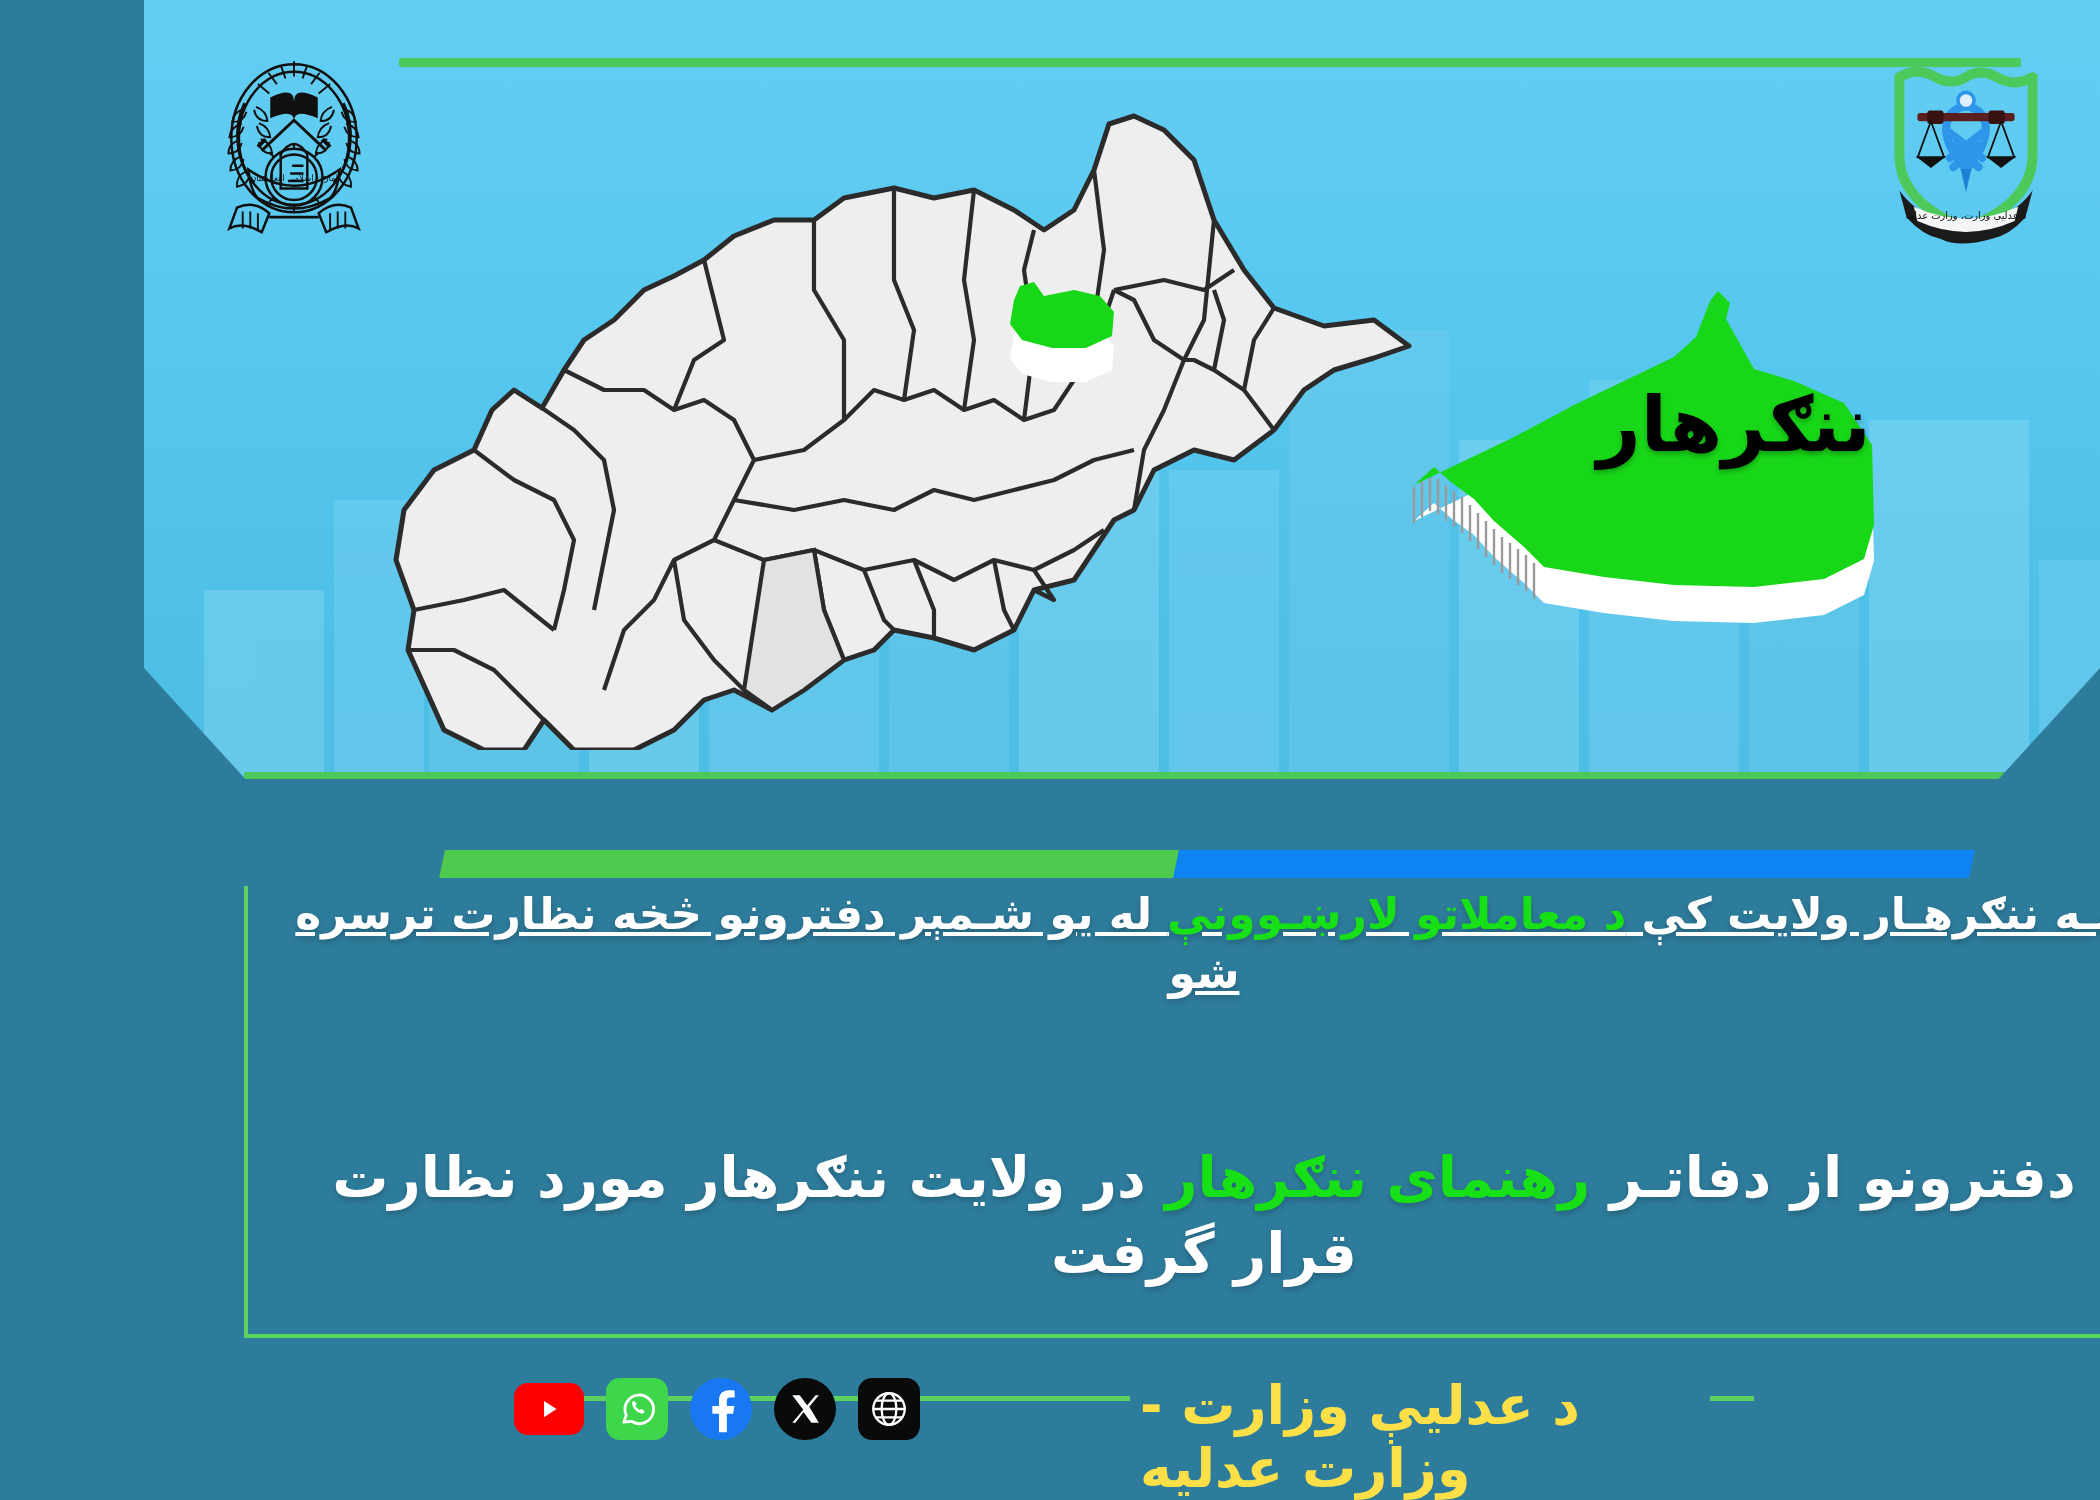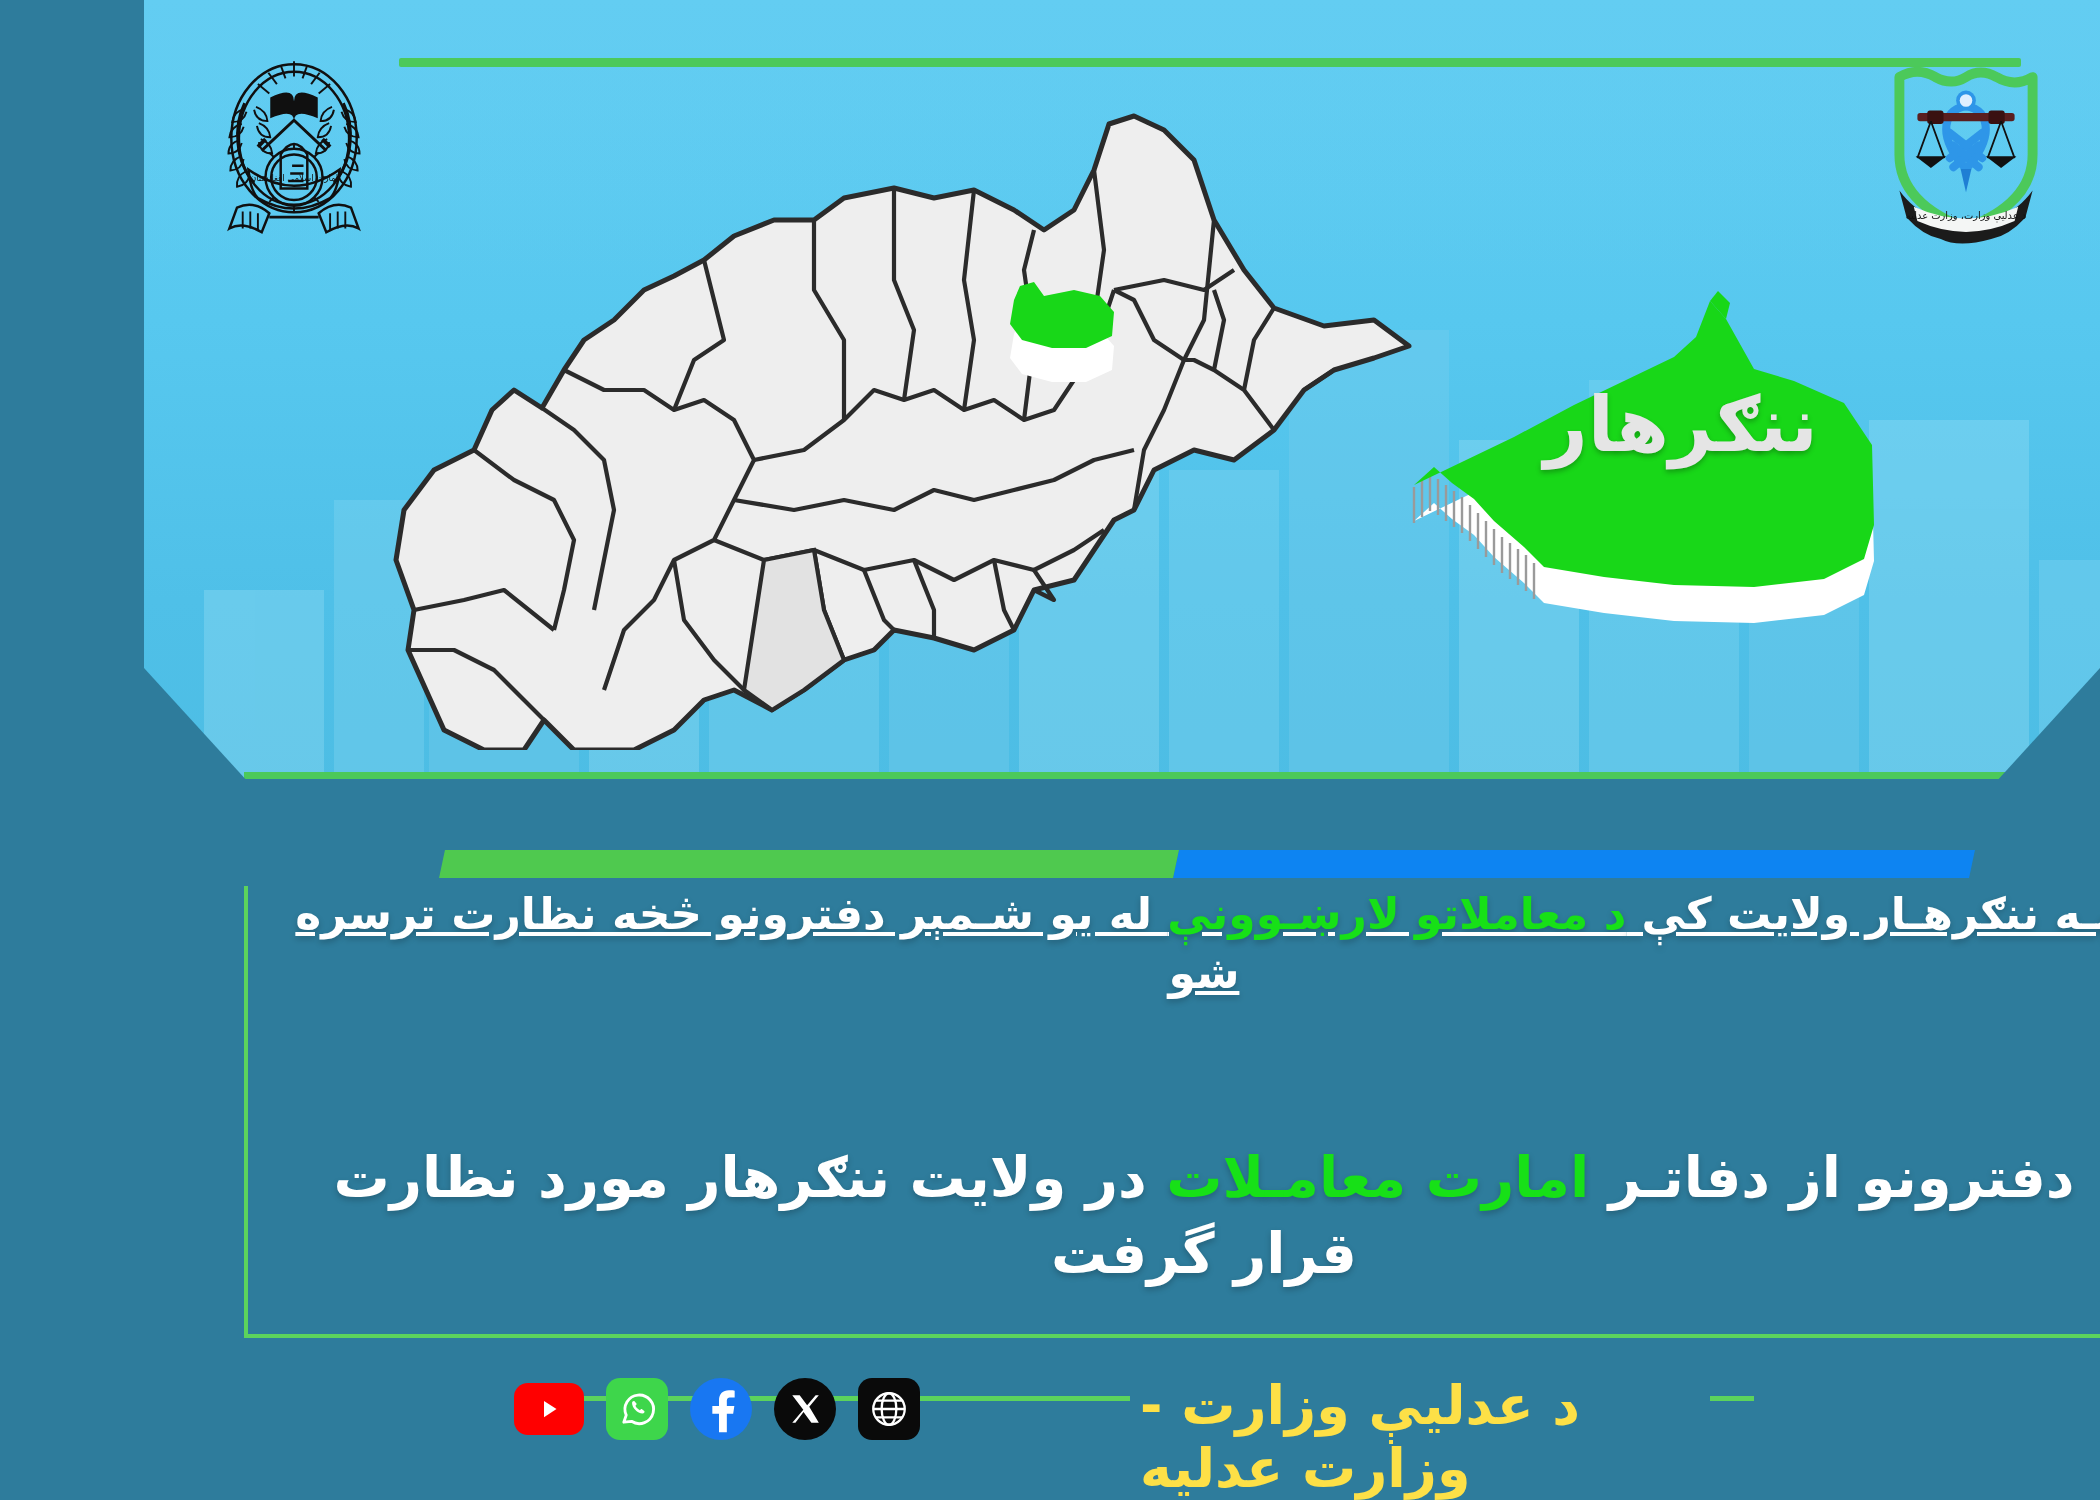--- a/index.html
+++ b/index.html
@@ -41,21 +41,21 @@
 
   
   .emblem-left{position:absolute;left:55px;top:48px;width:190px;height:190px;}
   .emblem-right{position:absolute;right:44px;top:55px;width:180px;height:190px;}
 
   
   .map-af{position:absolute;left:230px;top:90px;width:1060px;height:660px;}
   .map-ng{position:absolute;left:1230px;top:285px;width:600px;height:380px;}
   .ng-label{
     position:absolute;left:1400px;top:380px;width:380px;
-    text-align:left;color:#e5e5e5;font-size:76px;font-weight:700;
+    text-align:center;color:#000000;font-size:76px;font-weight:700;
     letter-spacing:1px;
     text-shadow:0 3px 5px rgba(0,0,0,.25);
     font-family:"DejaVu Sans","Liberation Sans",sans-serif;
   }
   
   .wedge{position:absolute;background:#2e7c9c;}
   .wedge-l{left:0;top:668px;width:105px;height:115px;
     clip-path:polygon(0 0, 105px 115px, 0 115px);}
   .wedge-r{right:0;top:668px;width:105px;height:115px;
     clip-path:polygon(105px 0, 105px 115px, 0 115px);}
@@ -361,21 +361,21 @@
     <div class="half green"></div>
   </div>
 
   <div class="frame"></div>
 
   <div class="headline headline-ps">
     <span>پـه ننګرهـار ولایت کې </span><span class="hl">د معاملاتو لارښـوونې</span><span> له یو شـمېر دفترونو څخه نظارت ترسره شو</span>
   </div>
 
   <div class="headline headline-fa">
-    <span>دفترونو از دفاتـر </span><span class="hl">امارت معامـلات</span><span> در ولایت ننګرهار مورد نظارت قرار گرفت</span>
+    <span>دفترونو از دفاتـر </span><span class="hl">رهنمای ننګرهار</span><span> در ولایت ننګرهار مورد نظارت قرار گرفت</span>
   </div>
 
   <div class="footline"></div>
 
   <div class="socials">
     <div class="soc sq globe">
       <svg width="42" height="42" viewBox="0 0 40 40" fill="none" stroke="#ffffff" stroke-width="2.2">
         <circle cx="20" cy="20" r="15"></circle>
         <ellipse cx="20" cy="20" rx="7" ry="15"></ellipse>
         <path d="M5 20 h30 M7.5 12 h25 M7.5 28 h25"></path>

